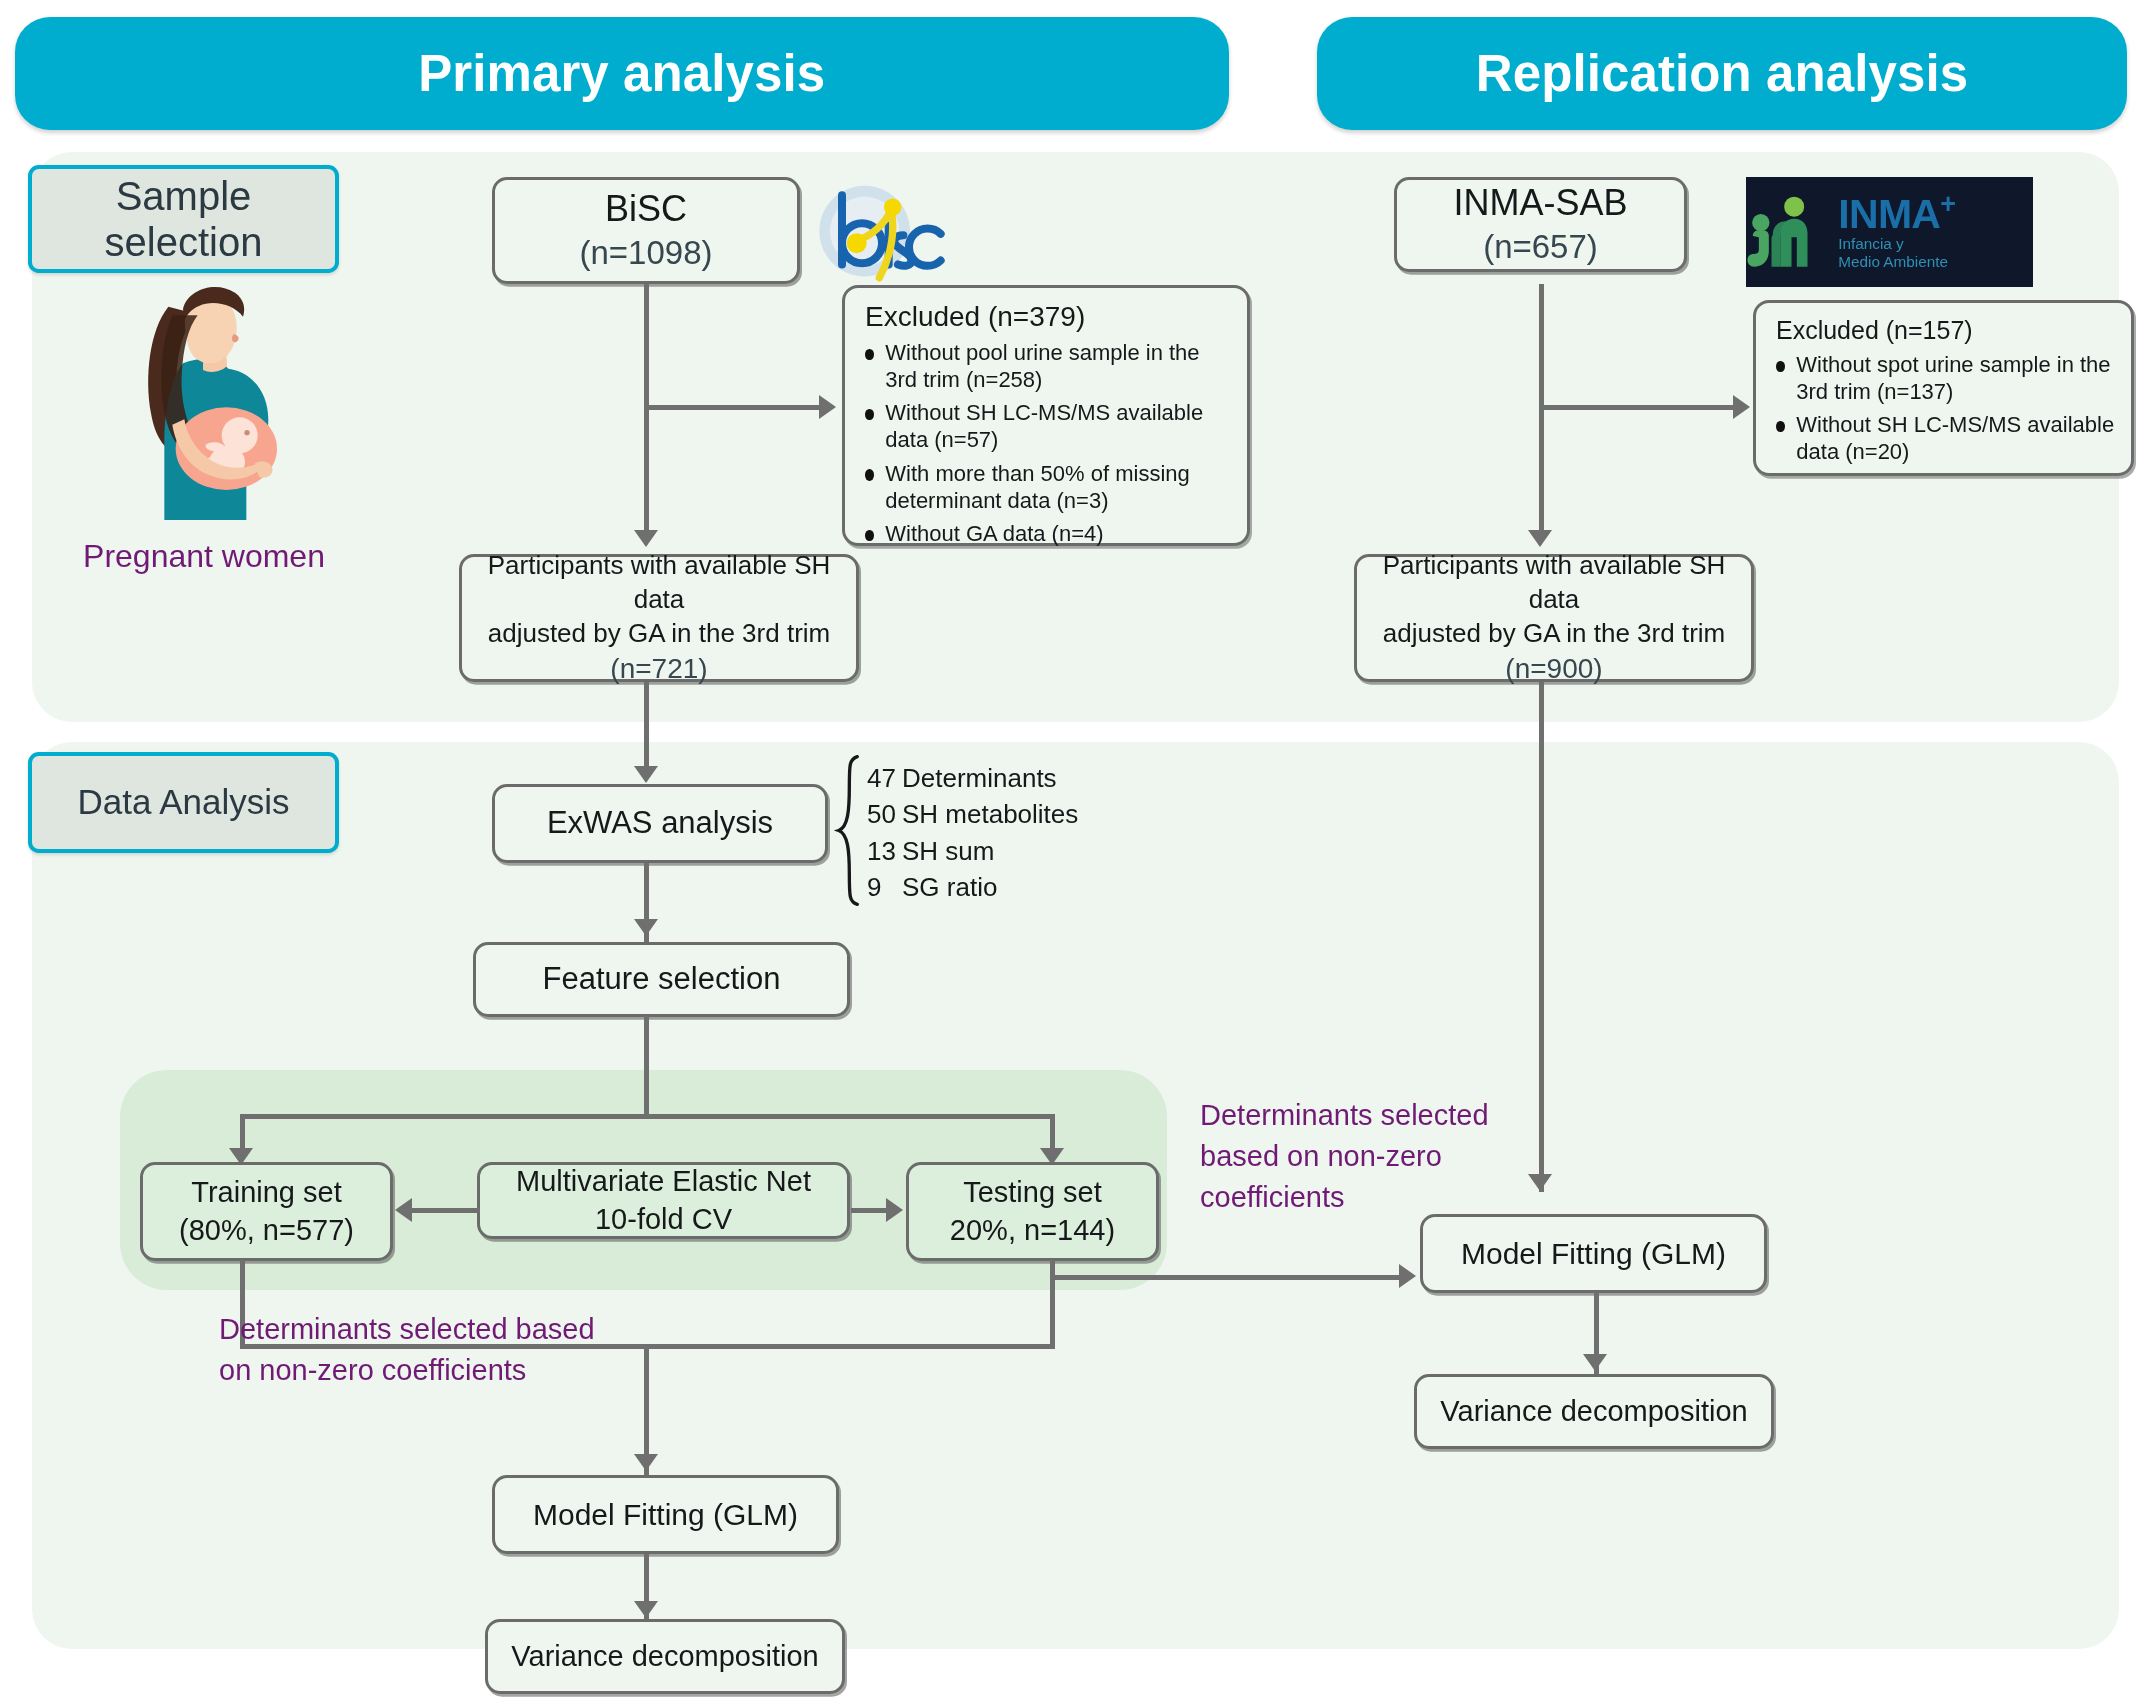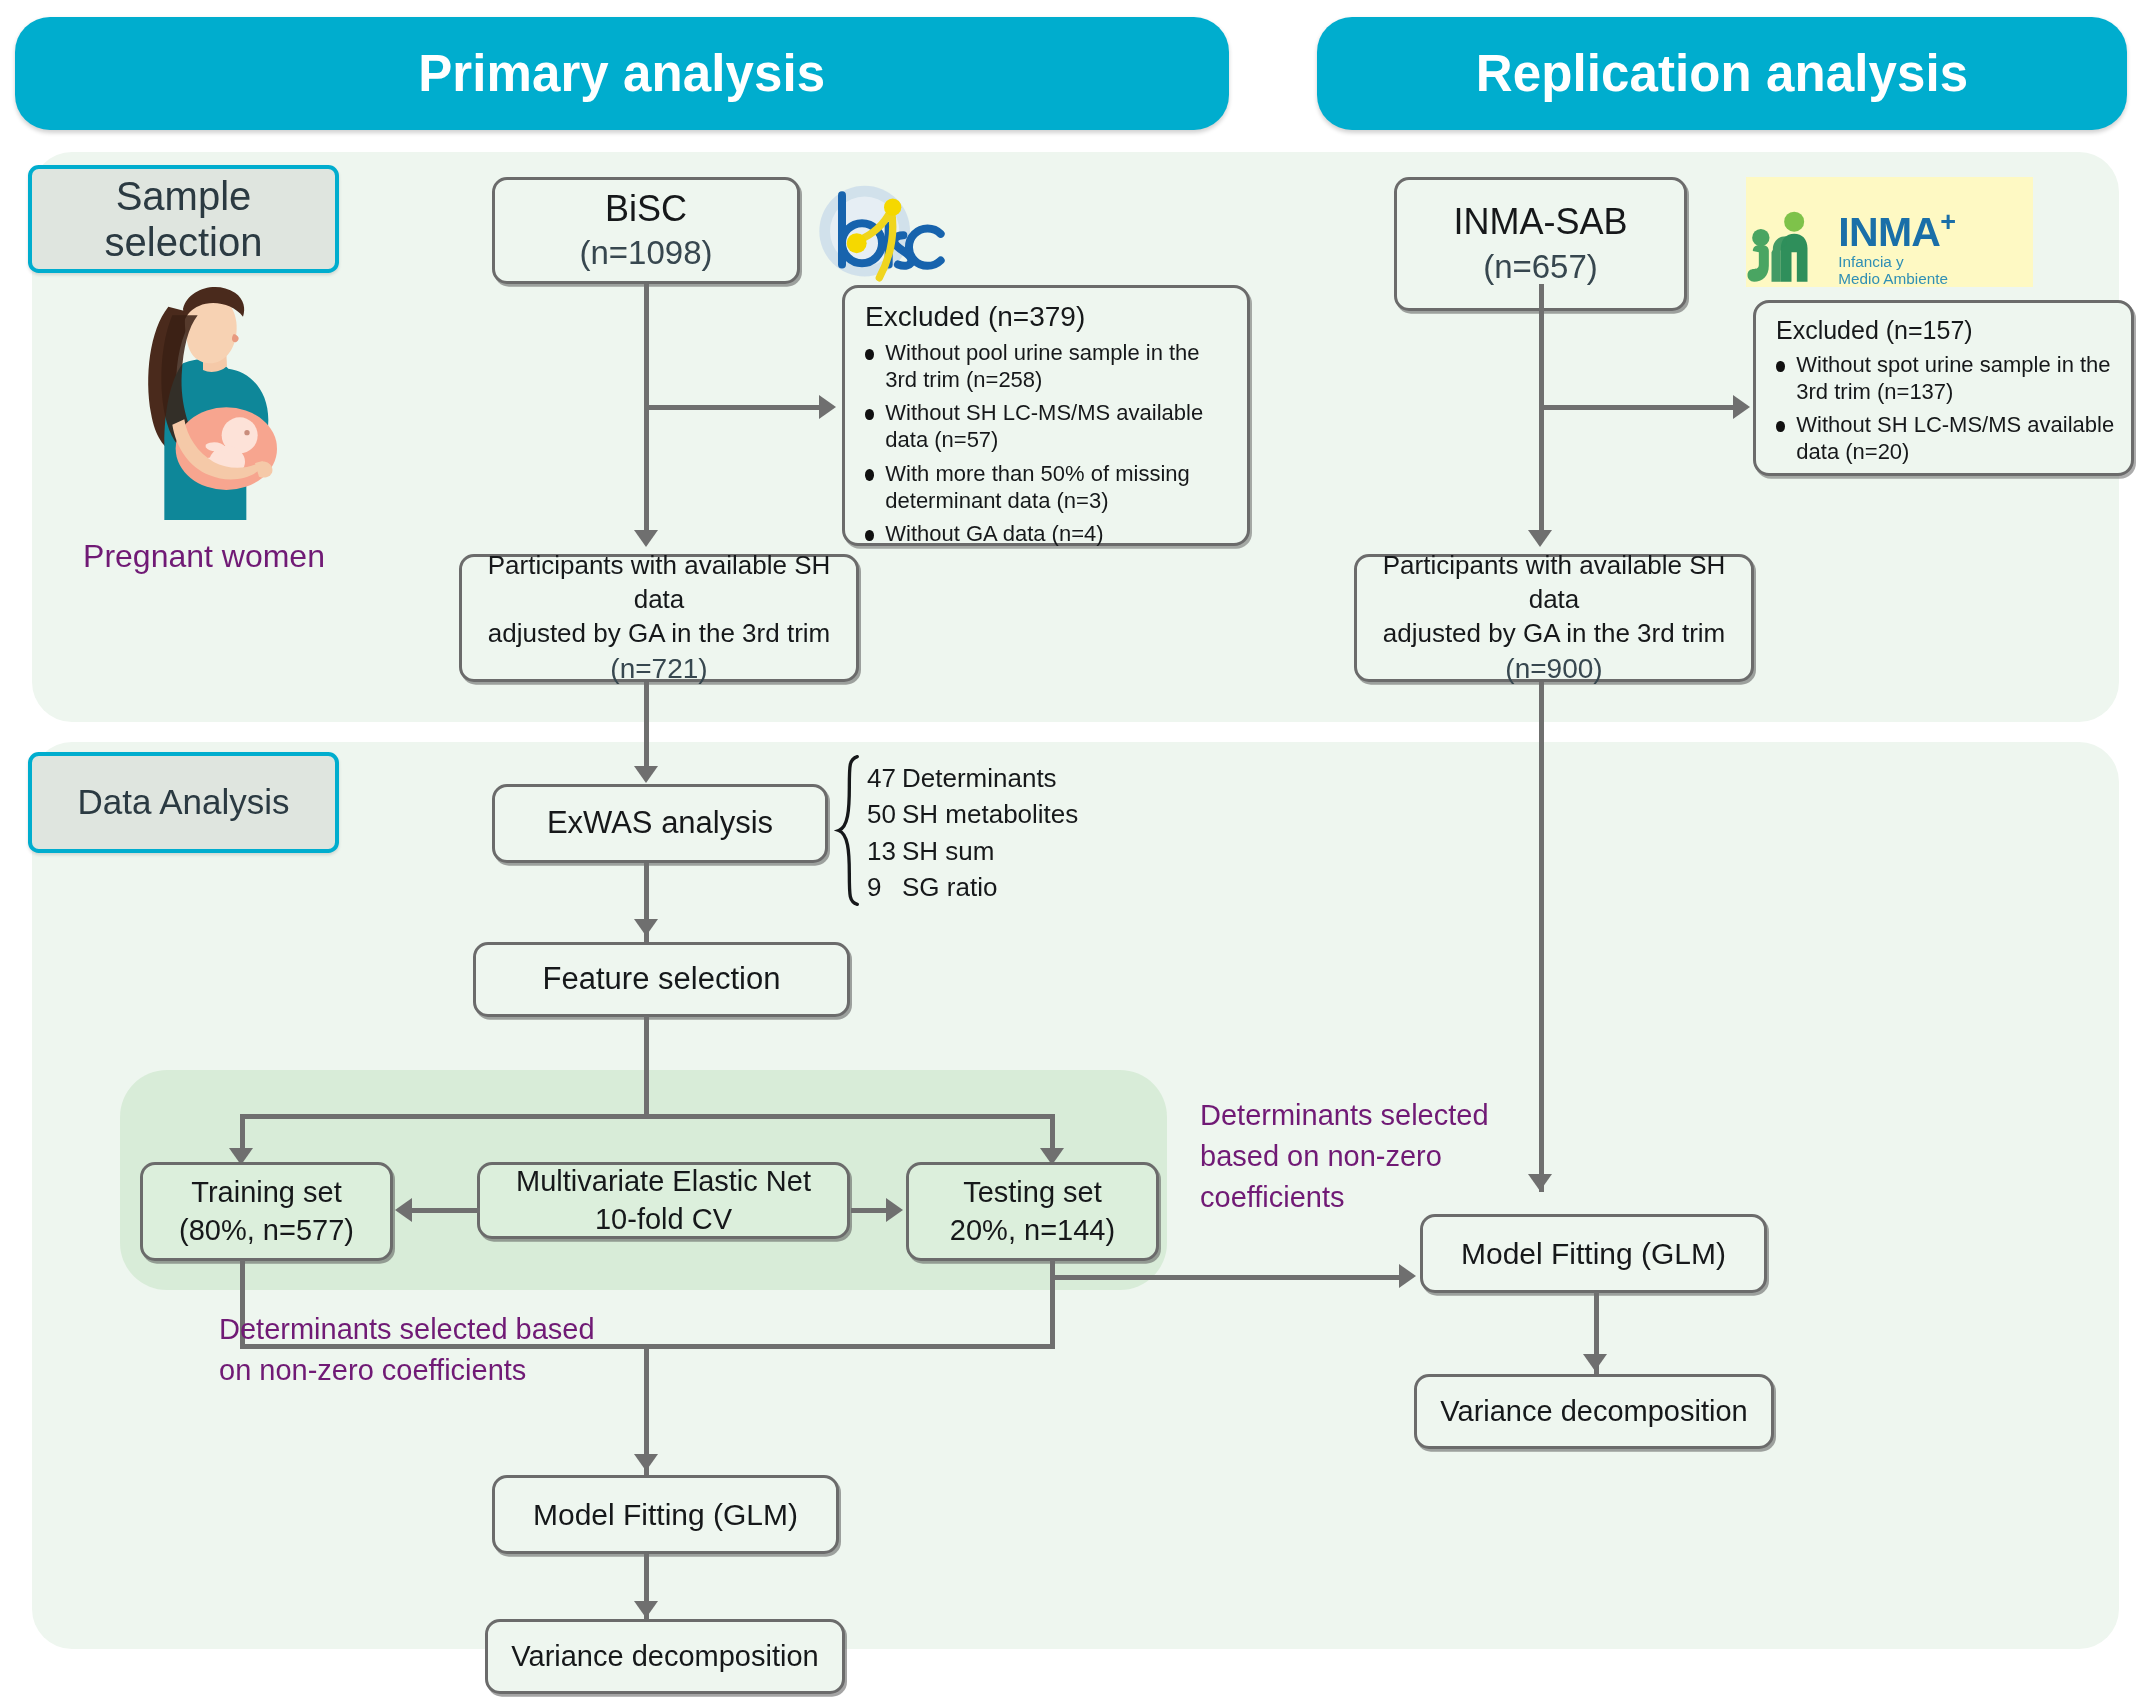--- a/index.html
+++ b/index.html
@@ -68,21 +68,21 @@
   .ar-l{position:absolute;width:0;height:0;border-top:12.7px solid transparent;border-bottom:12.7px solid transparent;border-right:17.3px solid #6f6f6f;}
 
   
   .brace{position:absolute;color:#16181a;font-weight:300;}
   .bracelist{position:absolute;color:#16181a;line-height:1.40;}
   .bracelist .row{display:flex;}
   .bracelist .num{display:inline-block;width:35px;}
 
   
   .logo{position:absolute;}
-  .inma-wrap{position:absolute;background:#fef9c3;display:flex;align-items:flex-end;}
+  .inma-wrap{position:absolute;background:#0f172a;display:flex;align-items:center;}
   .inma-txt{display:flex;flex-direction:column;justify-content:center;margin-left:5.3px;}
   .inma-main{color:#1a6fa8;font-weight:bold;letter-spacing:-0.7px;line-height:1;}
   .inma-sub{color:#2f8fb5;line-height:1.12;}
 </style>
 </head>
 <body>
 
 <div class="panel" style="left:32px;top:152px;width:2087px;height:570px;"></div>
 <div class="panel" style="left:32px;top:742px;width:2087px;height:907px;"></div>
 <div class="panel inner" style="left:120px;top:1070px;width:1047px;height:220px;"></div>
@@ -294,21 +294,21 @@
   <span>Model Fitting (GLM)</span>
 </div>
 
 <div class="ln-v" style="left:644px;top:1554px;height:73px;"></div>
 <div class="ar-d" style="left:634px;top:1601px;"></div>
 
 <div class="box" style="left:485px;top:1619px;width:360px;height:75px;font-size:29px;">
   <span>Variance decomposition</span>
 </div>
 
-<div class="box" style="left:1394px;top:177px;width:293px;height:134px;font-size:36px;flex-direction:column;">
+<div class="box" style="left:1394px;top:177px;width:293px;height:95px;font-size:36px;flex-direction:column;">
   <span class="ln">INMA-SAB</span>
   <span class="ln sub" style="font-size:33px;">(n=657)</span>
 </div>
 
 <div class="ln-v" style="left:1539px;top:284px;height:253px;"></div>
 <div class="ar-d" style="left:1528px;top:530px;"></div>
 <div class="ln-h" style="left:1539px;top:405px;width:199px;"></div>
 <div class="ar-r" style="left:1733px;top:395px;"></div>
 
 <div class="excl" style="left:1753px;top:300px;width:381px;height:176px;font-size:22px;">

